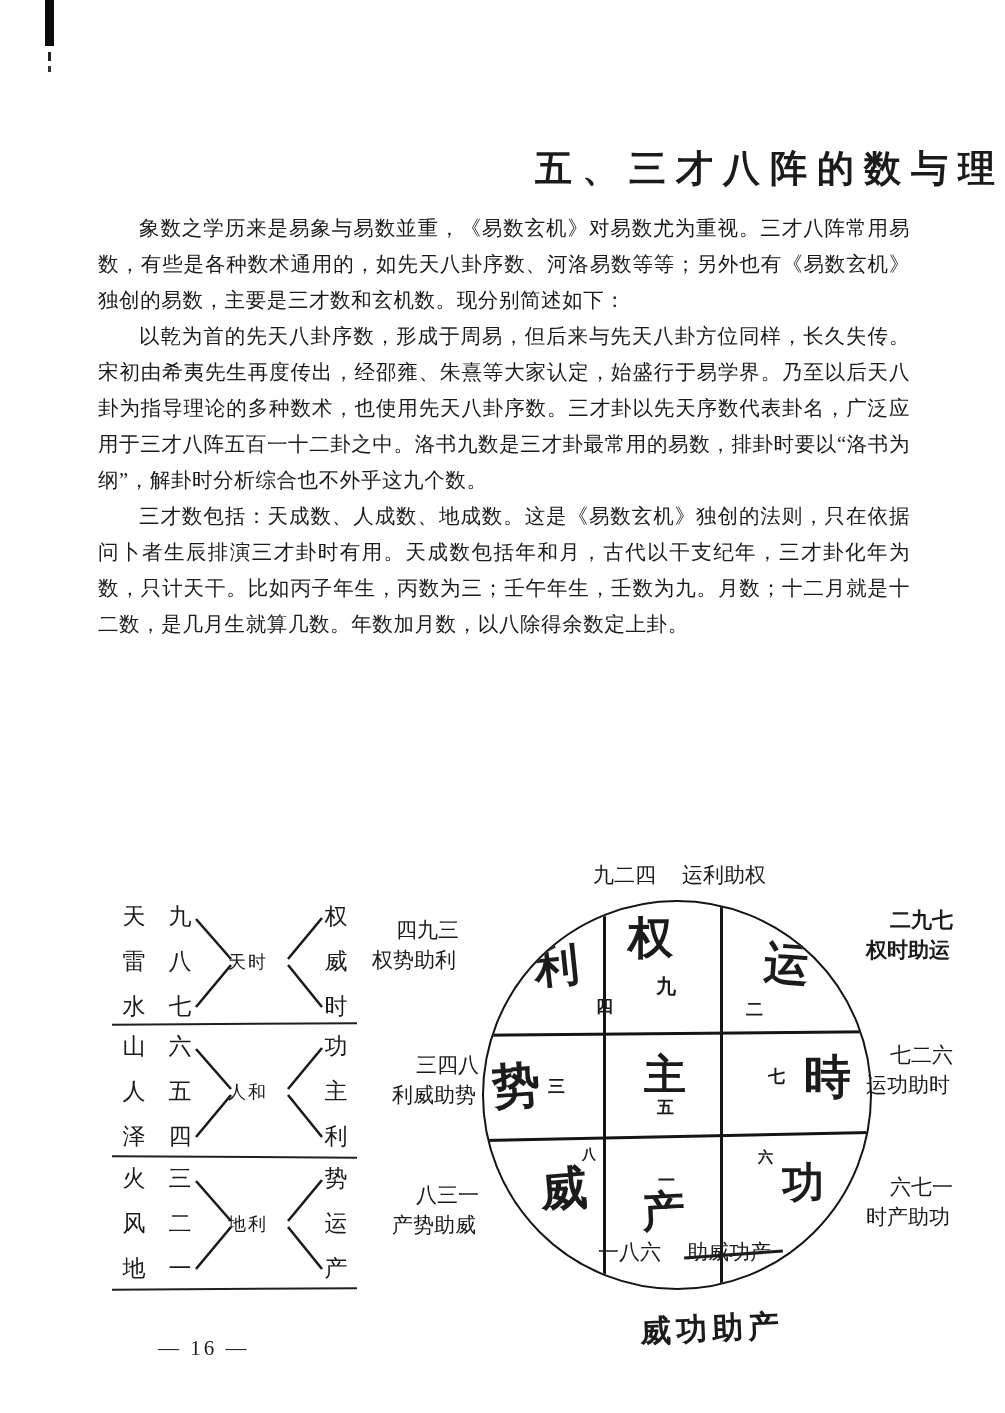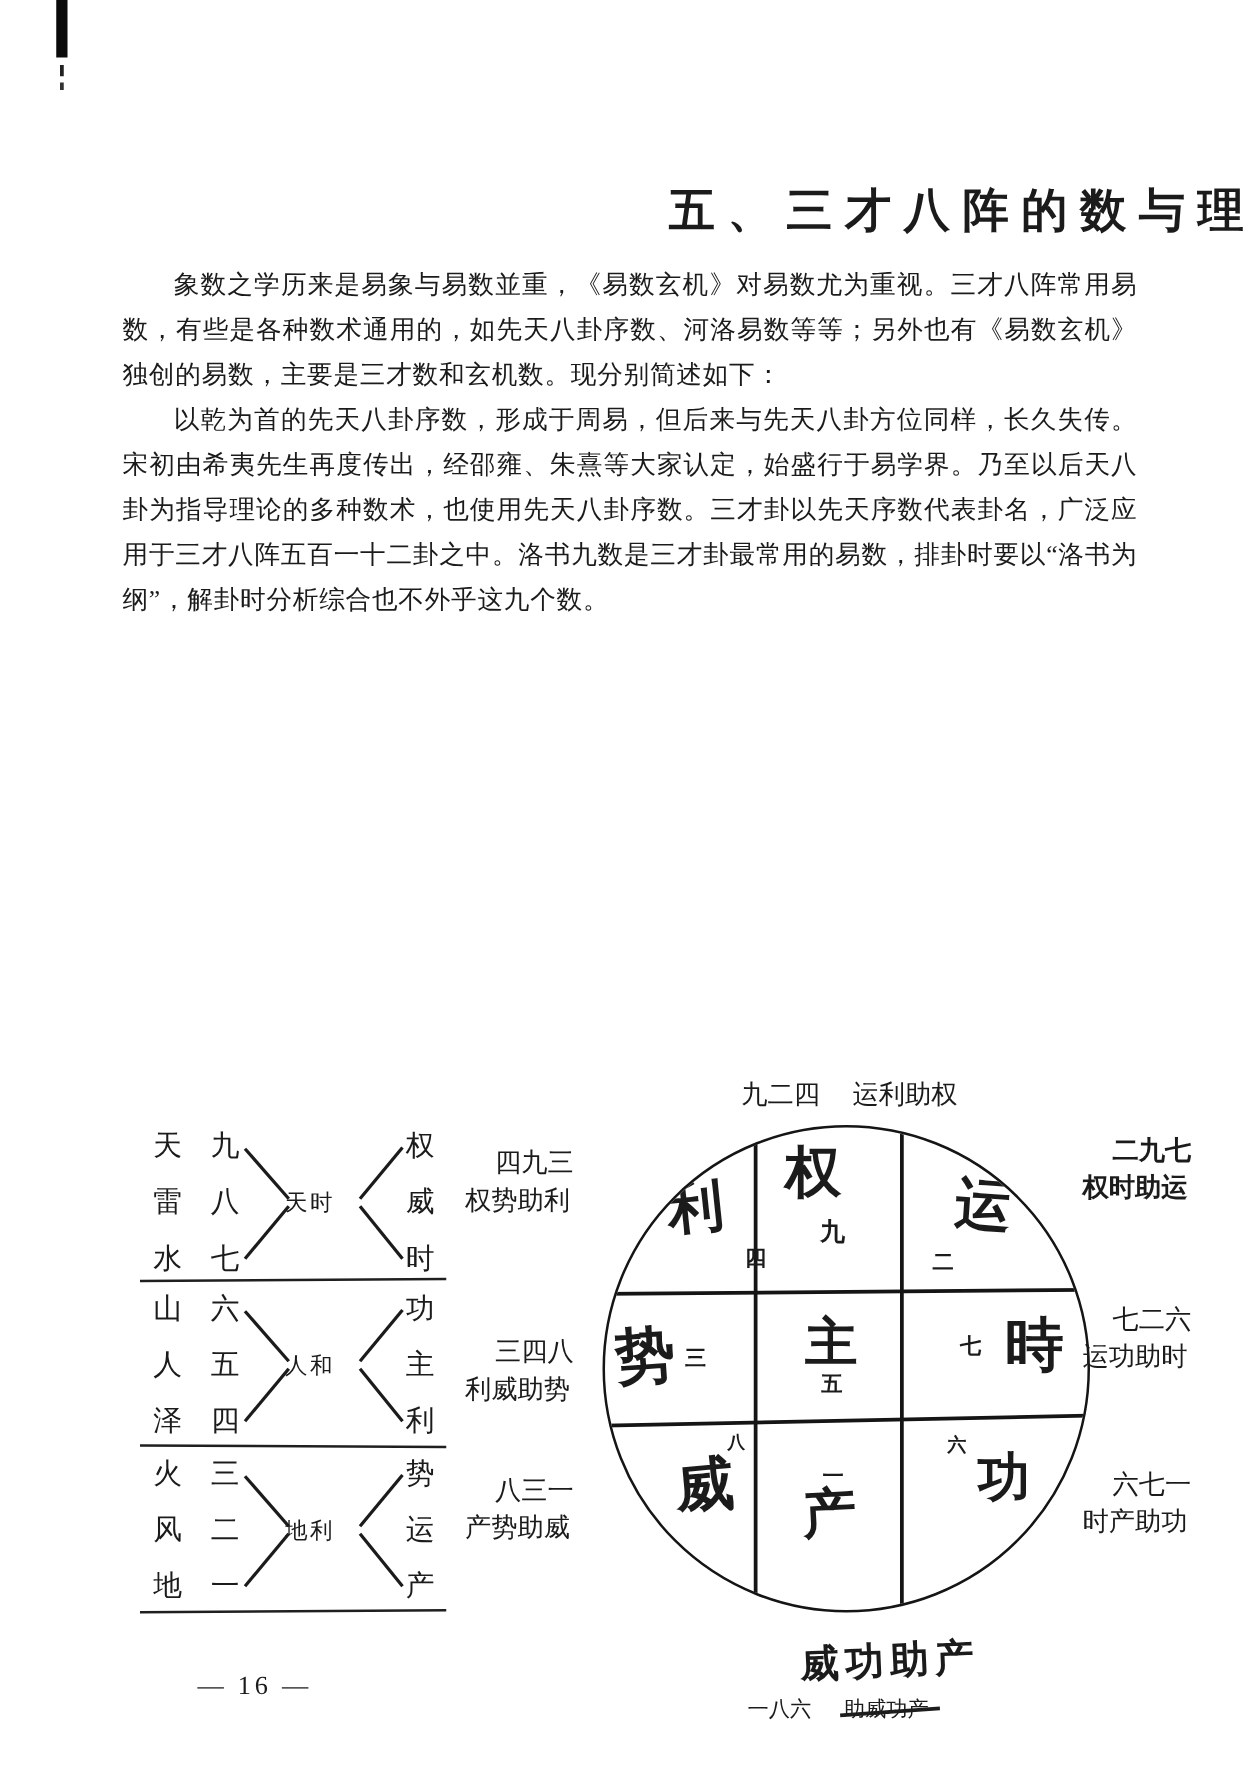--- a/index.html
+++ b/index.html
@@ -46,21 +46,21 @@
   .circle{
     left:482px;top:900px;width:390px;height:390px;border:2.5px solid #151515;
     border-radius:50%;overflow:hidden;box-sizing:border-box;
   }
   .circle .vline{position:absolute;top:0;width:2.5px;height:100%;background:#151515;}
   .circle .hline{position:absolute;left:0;width:100%;height:2.5px;background:#151515;}
   .brush{position:absolute;font-weight:900;font-family:"Liberation Serif","DejaVu Serif",serif;}
   .bignum{font-size:45px;line-height:1;}
   .smallnum{font-size:17px;line-height:1;font-weight:700;}
   
-  .bottom-label{left:598px;top:1356px;font-size:17px;white-space:nowrap;}
+  .bottom-label{left:598px;top:1238px;font-size:21px;white-space:nowrap;}
   .struck{position:relative;display:inline-block;margin-left:26px;}
   .struck::after{
     content:"";position:absolute;left:-4%;top:52%;width:118%;height:2.6px;
     background:#1d1d1d;transform:rotate(-4deg);
   }
   .handwritten{
     left:640px;top:1308px;font-size:31px;font-weight:900;letter-spacing:5px;
     transform:rotate(-2.5deg);white-space:nowrap;
   }
   .pagenum{left:158px;top:1336px;font-size:21px;letter-spacing:3px;white-space:nowrap;}
@@ -70,20 +70,21 @@
 
 <div class="abs corner-bar"></div>
 <div class="abs corner-dash1"></div>
 <div class="abs corner-dash2"></div>
 
 <h1 class="abs title">五、三才八阵的数与理</h1>
 
 <div class="abs bodytext">
   <p>象数之学历来是易象与易数並重，《易数玄机》对易数尤为重视。三才八阵常用易数，有些是各种数术通用的，如先天八卦序数、河洛易数等等；另外也有《易数玄机》独创的易数，主要是三才数和玄机数。现分别简述如下：</p>
   <p>以乾为首的先天八卦序数，形成于周易，但后来与先天八卦方位同样，长久失传。宋初由希夷先生再度传出，经邵雍、朱熹等大家认定，始盛行于易学界。乃至以后天八卦为指导理论的多种数术，也使用先天八卦序数。三才卦以先天序数代表卦名，广泛应用于三才八阵五百一十二卦之中。洛书九数是三才卦最常用的易数，排卦时要以“洛书为纲”，解卦时分析综合也不外乎这九个数。</p>
+  <p>三才数包括：天成数、人成数、地成数。这是《易数玄机》独创的法则，只在依据问卜者生辰排演三才卦时有用。天成数包括年和月，古代以干支纪年，三才卦化年为数，只计天干。比如丙子年生，丙数为三；壬午年生，壬数为九。月数；十二月就是十二数，是几月生就算几数。年数加月数，以八除得余数定上卦。</p>
 </div>
 
 <div class="abs lbl top-label">
   <span>九二四</span><span class="gap"></span><span>运利助权</span>
 </div>
 
 <div class="abs xblock" style="left:112px;top:903px;">
   <div class="colchar c-trig">
     <span>天</span>
     <span>雷</span>
@@ -164,25 +165,25 @@
     <span>运</span>
     <span>产</span>
   </div>
 </div>
 <div class="abs sep" style="left:112px;top:1288px;"></div>
 
 <div class="abs lbl" style="left:372px;top:915px;">
   <div class="numline">四九三</div>
   <div>权势助利</div>
 </div>
-<div class="abs lbl" style="left:372px;top:1050px;margin-top:16px;">
+<div class="abs lbl" style="left:392px;top:1050px;">
   <div class="numline">三四八</div>
   <div>利威助势</div>
 </div>
-<div class="abs lbl" style="left:372px;top:1180px;font-family:Liberation Mono, monospace;">
+<div class="abs lbl" style="left:392px;top:1180px;">
   <div class="numline">八三一</div>
   <div>产势助威</div>
 </div>
 
 <div class="abs circle">
   <div class="vline" style="left:119px;"></div>
   <div class="vline" style="left:236px;"></div>
   <div class="hline" style="top:130px;transform:rotate(-0.5deg);"></div>
   <div class="hline" style="top:233px;transform:rotate(-1.2deg);"></div>
 

